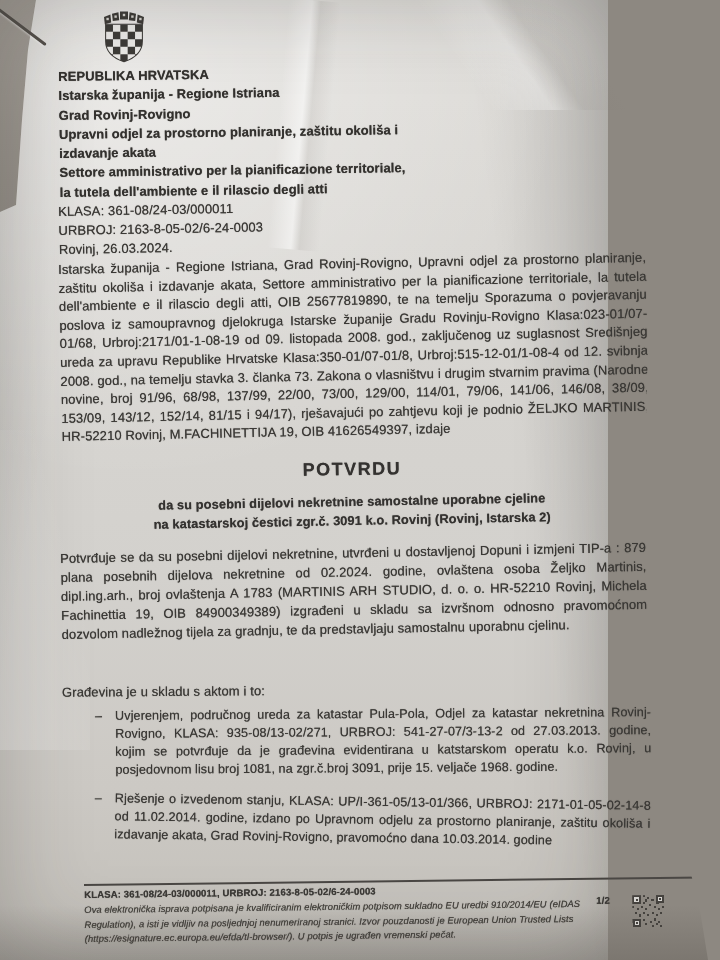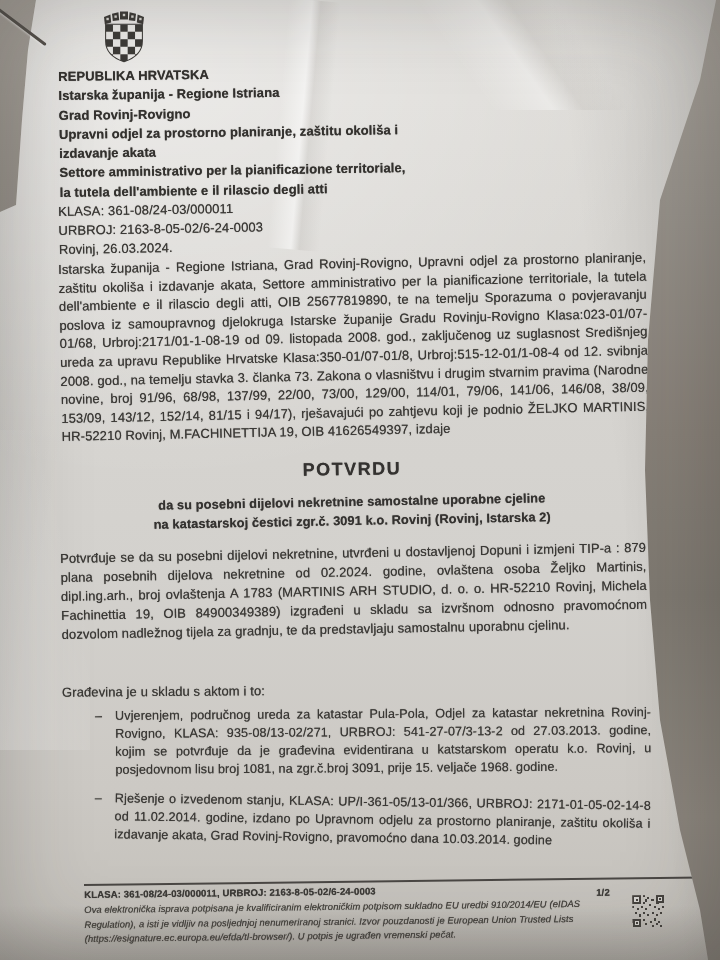--- a/index.html
+++ b/index.html
@@ -1,16 +1,16 @@
 <!DOCTYPE html>
 <html><head>
 <meta charset="utf-8">
 <style>
   html,body{margin:0;padding:0;width:720px;height:960px;overflow:hidden;background:#8d8881;}
-  .photo{position:relative;width:720px;height:960px;
+  .photo{position:relative;width:608px;height:960px;
     background:linear-gradient(180deg,#a39e97 0%,#948f88 22%,#867f77 45%,#7d7870 62%,#8a847c 85%,#7f7a73 100%);
     font-family:"Liberation Sans",sans-serif;}
   .photo::after{content:"";position:absolute;inset:0;pointer-events:none;
     box-shadow:inset 0 0 90px rgba(40,36,30,.25);}
   .paper{position:absolute;inset:0;
     clip-path:polygon(36px 0,716px 0,700px 80px,660px 200px,648px 340px,645px 470px,650px 600px,660px 720px,680px 830px,700px 910px,708px 960px,0 960px,0 212px,16px 205px,22px 120px,28px 50px);
     background:
       radial-gradient(130% 80% at 22% 6%, rgba(255,255,255,.45), rgba(255,255,255,0) 55%),
       linear-gradient(100deg, rgba(0,0,0,.07) 0%, rgba(0,0,0,0) 16%),
       linear-gradient(262deg, rgba(0,0,0,.12) 0%, rgba(0,0,0,0) 20%),
@@ -38,21 +38,21 @@
   .acts-h{left:62px;top:684px;font-size:13px;transform:rotate(-.4deg);}
   .acts{left:95px;top:707px;width:556px;font-size:12.6px;line-height:18px;}
   .act{display:flex;margin-bottom:10px;}
   .act .marker{width:20px;flex:0 0 20px;}
   .act .atext{flex:1;text-align:justify;}
   .act1{transform:rotate(-.4deg);transform-origin:left top;}
   .act2{transform:rotate(.8deg);transform-origin:left top;}
   .footer{left:84px;top:884px;width:620px;transform:rotate(-.7deg);transform-origin:left top;}
   .footer-rule{border-top:2px solid #4a4744;width:618px;margin-bottom:3px;}
   .footer-ref{position:relative;font-size:9.6px;font-weight:bold;color:#3c3a37;}
-  .pagenum{position:absolute;left:512px;top:4px;font-weight:bold;}
+  .pagenum{position:absolute;left:512px;top:12px;font-weight:bold;}
   .disclaimer{width:540px;font-size:9.4px;line-height:14.5px;margin-top:3px;color:#47443f;}
   .qr{position:absolute;left:548px;top:18px;}
 </style>
 </head>
 <body>
 
 <div class="photo">
   <div class="paper">
     <div class="crease v1"></div>
     <div class="crease d1"></div>

